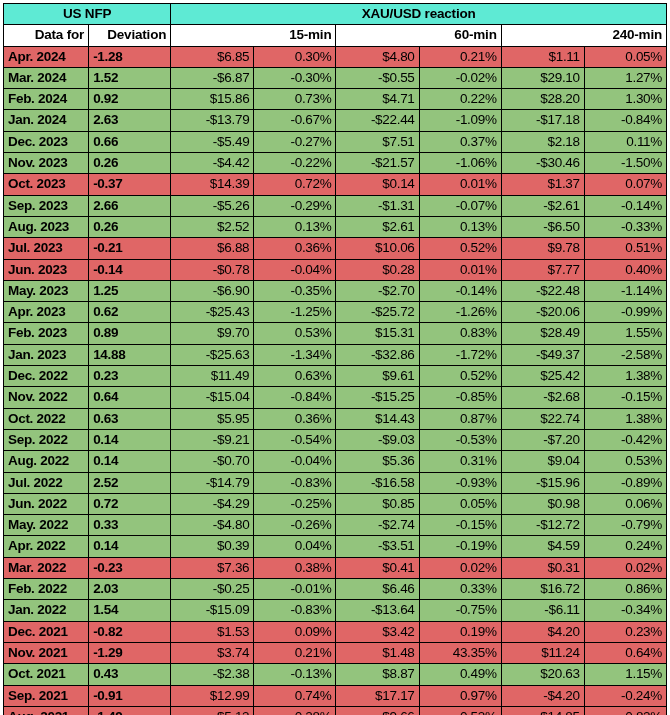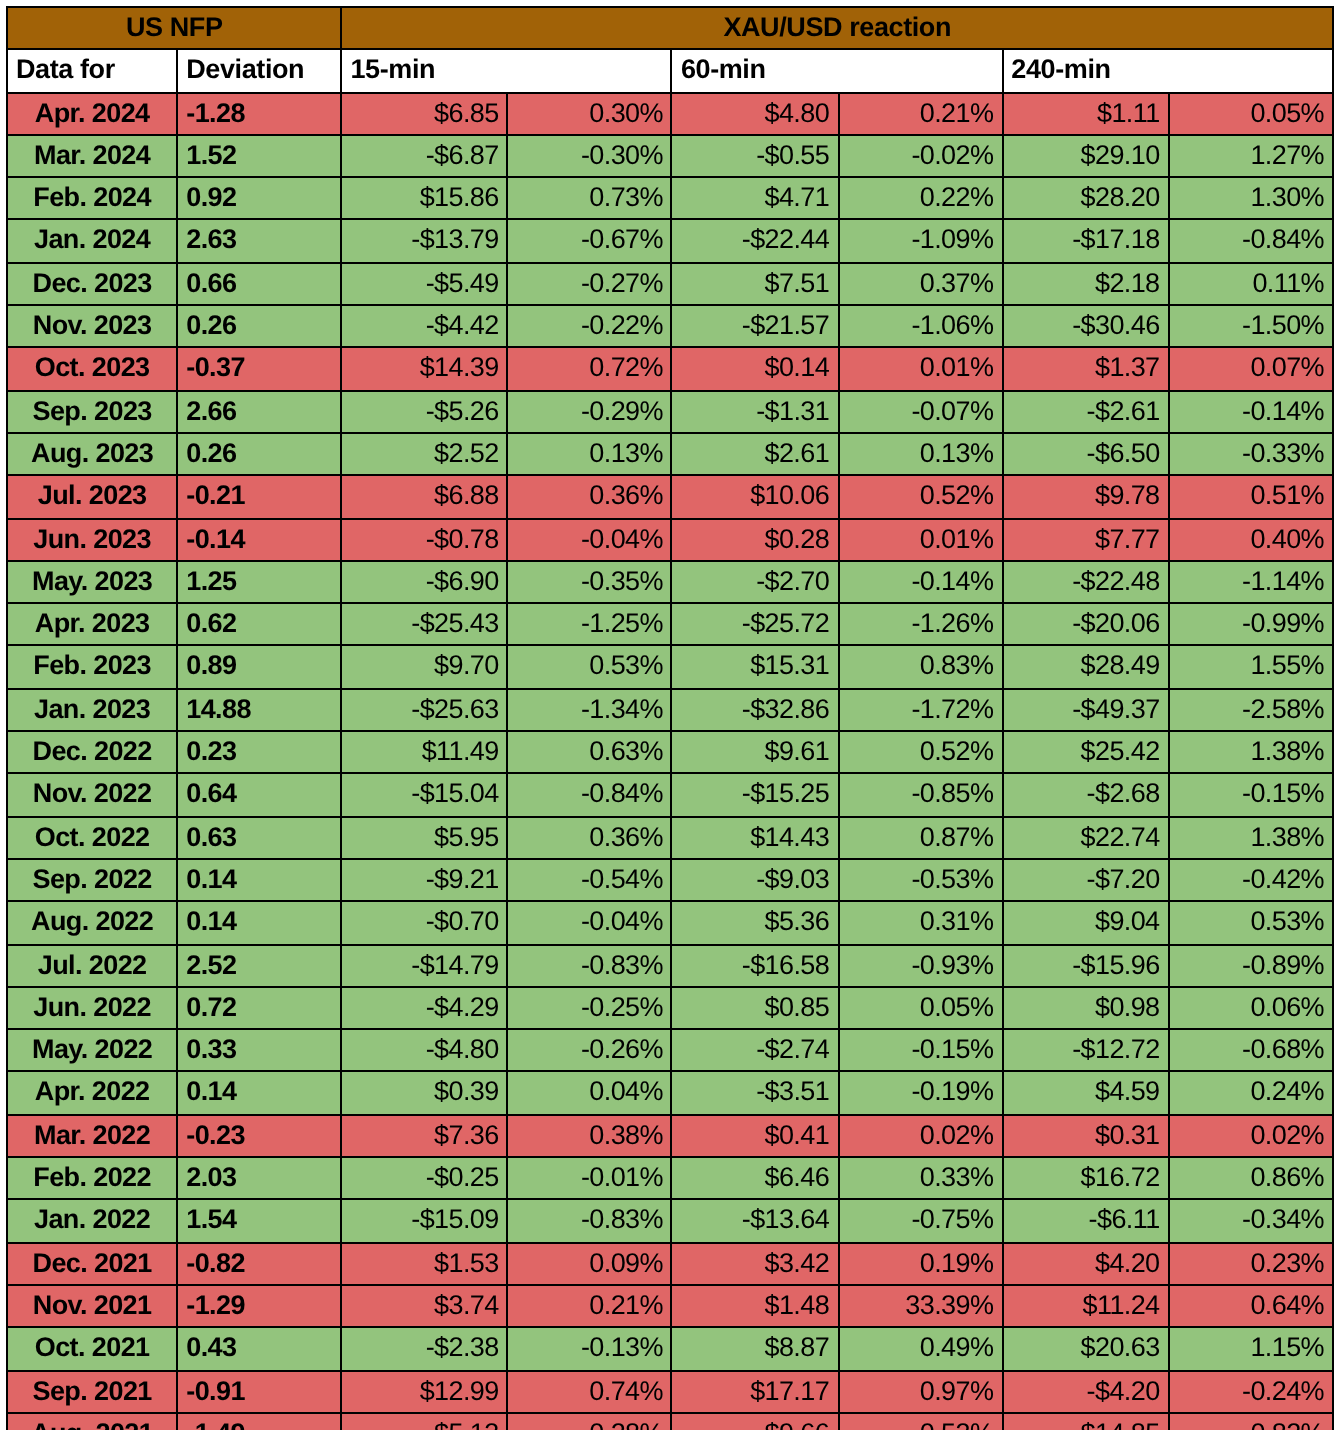--- a/index.html
+++ b/index.html
@@ -38,37 +38,37 @@
     height: 20.3px;
     line-height: 20.3px;
     font-size: 13.5px;
     white-space: nowrap;
     overflow: hidden;
     box-sizing: border-box;
   }
 
   
   th.grp {
-    background: #a16207;
+    background: #5eead4;
     text-align: center;
     font-weight: bold;
     font-size: 14.5px;
     letter-spacing: -0.2px;
   }
   th.sub {
     background: #ffffff;
-    text-align: left;
+    text-align: right;
     font-weight: bold;
     font-size: 14.5px;
     letter-spacing: -0.2px;
   }
 
   
   td.month {
-    text-align: center;
+    text-align: left;
     font-weight: bold;
     font-size: 14px;
     letter-spacing: -0.3px;
   }
   td.dev {
     font-weight: bold;
     font-size: 14px;
     letter-spacing: -0.3px;
   }
   td.num {
@@ -341,21 +341,21 @@
           <td class="num bull">0.06%</td>
         </tr>
         <tr>
           <td class="month bull">May. 2022</td>
           <td class="dev bull">0.33</td>
           <td class="num bull grp-start">-$4.80</td>
           <td class="num bull">-0.26%</td>
           <td class="num bull grp-start">-$2.74</td>
           <td class="num bull">-0.15%</td>
           <td class="num bull grp-start">-$12.72</td>
-          <td class="num bull">-0.68%</td>
+          <td class="num bull">-0.79%</td>
         </tr>
         <tr>
           <td class="month bull">Apr. 2022</td>
           <td class="dev bull">0.14</td>
           <td class="num bull grp-start">$0.39</td>
           <td class="num bull">0.04%</td>
           <td class="num bull grp-start">-$3.51</td>
           <td class="num bull">-0.19%</td>
           <td class="num bull grp-start">$4.59</td>
           <td class="num bull">0.24%</td>
@@ -399,21 +399,21 @@
           <td class="num bear">0.19%</td>
           <td class="num bear grp-start">$4.20</td>
           <td class="num bear">0.23%</td>
         </tr>
         <tr>
           <td class="month bear">Nov. 2021</td>
           <td class="dev bear">-1.29</td>
           <td class="num bear grp-start">$3.74</td>
           <td class="num bear">0.21%</td>
           <td class="num bear grp-start">$1.48</td>
-          <td class="num bear">33.39%</td>
+          <td class="num bear">43.35%</td>
           <td class="num bear grp-start">$11.24</td>
           <td class="num bear">0.64%</td>
         </tr>
         <tr>
           <td class="month bull">Oct. 2021</td>
           <td class="dev bull">0.43</td>
           <td class="num bull grp-start">-$2.38</td>
           <td class="num bull">-0.13%</td>
           <td class="num bull grp-start">$8.87</td>
           <td class="num bull">0.49%</td>

